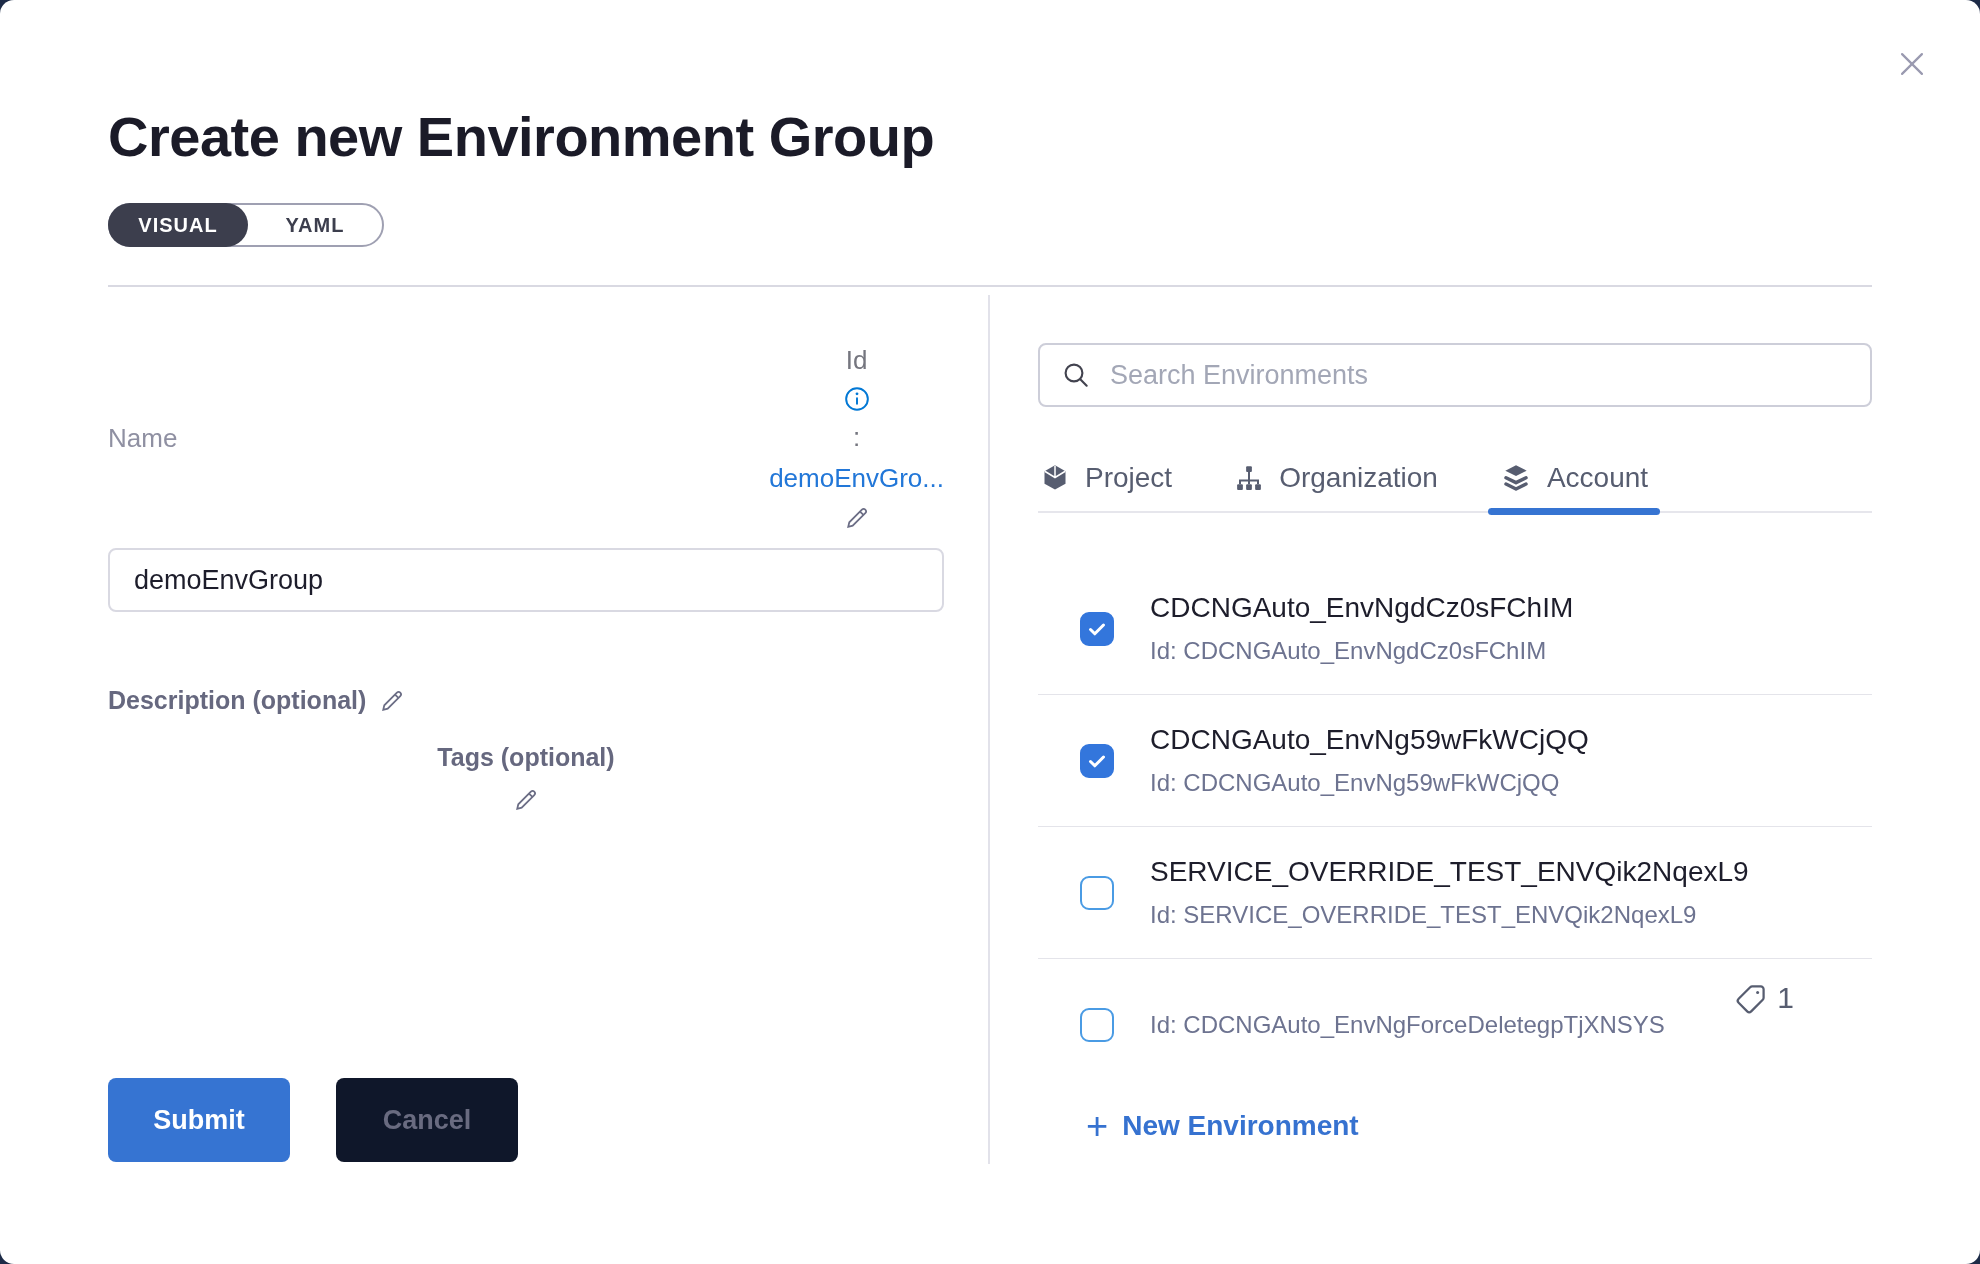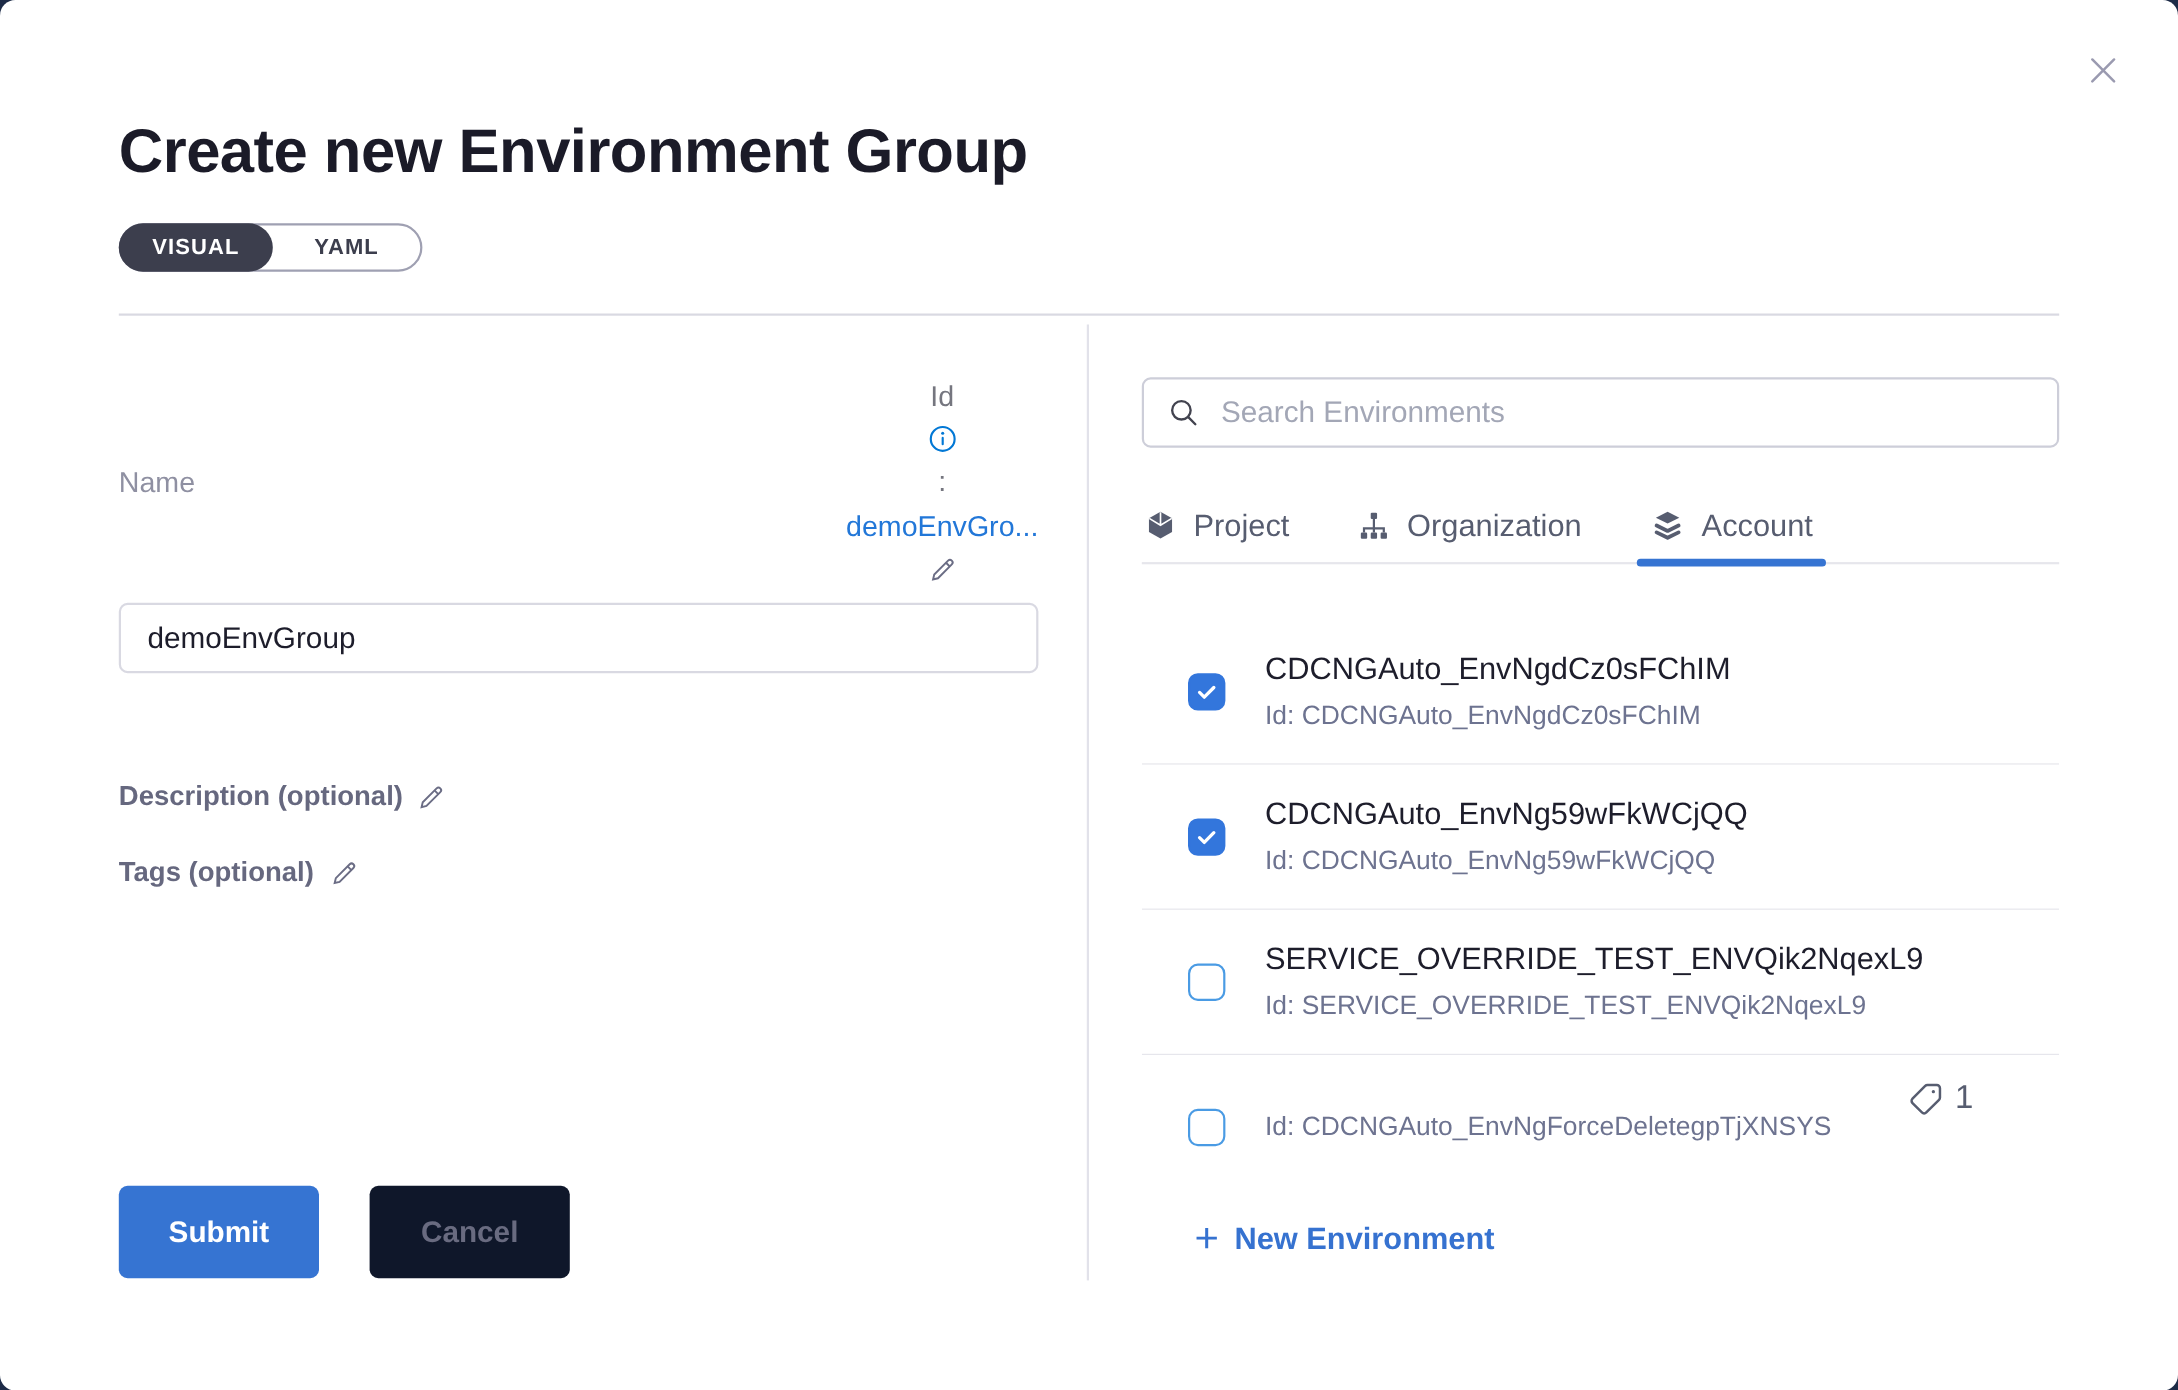--- a/index.html
+++ b/index.html
@@ -25,22 +25,22 @@
   
   .name-row{margin-top:50px;display:flex;align-items:center;justify-content:space-between;}
   .name-label{font-size:26px;color:#8f90a2;}
   .id-group{display:flex;align-items:center;gap:10px;flex-direction:column;}
   .id-label{font-size:26px;color:#75767f;}
   .id-colon{font-size:26px;color:#75767f;}
   .id-value{font-size:26px;color:#2277d8;cursor:pointer;}
   .text-input{margin-top:16px;height:64px;border:2px solid #d9d9e2;border-radius:8px;
     font-size:27px;color:#1d1d2b;padding:0 24px;width:100%;outline:none;font-family:"Liberation Sans",sans-serif;}
   .opt-label{display:flex;align-items:center;gap:14px;font-size:25px;font-weight:700;color:#66687f;}
-  .desc-label{margin-top:98px;gap:12px;}
-  .tags-label{margin-top:40px;}
+  .desc-label{margin-top:74px;gap:12px;}
+  .tags-label{margin-top:28px;flex-direction:column;}
   .btn-row{margin-top:auto;margin-bottom:102px;display:flex;gap:46px;}
   .btn{height:84px;border:none;border-radius:8px;font-size:27px;font-weight:700;cursor:pointer;
     font-family:"Liberation Sans",sans-serif;}
   .btn-submit{width:182px;background:#3674d2;color:#ffffff;}
   .btn-cancel{width:182px;background:#0f172a;color:#696b80;}
   
   .search-box{margin-top:48px;height:64px;border:2px solid #cdced9;border-radius:8px;
     display:flex;align-items:center;padding:0 20px;gap:16px;background:#fff;}
   .search-input{border:none;outline:none;flex:1;font-size:27px;color:#1d1d2b;font-family:"Liberation Sans",sans-serif;}
   .search-input::placeholder{color:#a3a7b6;}

